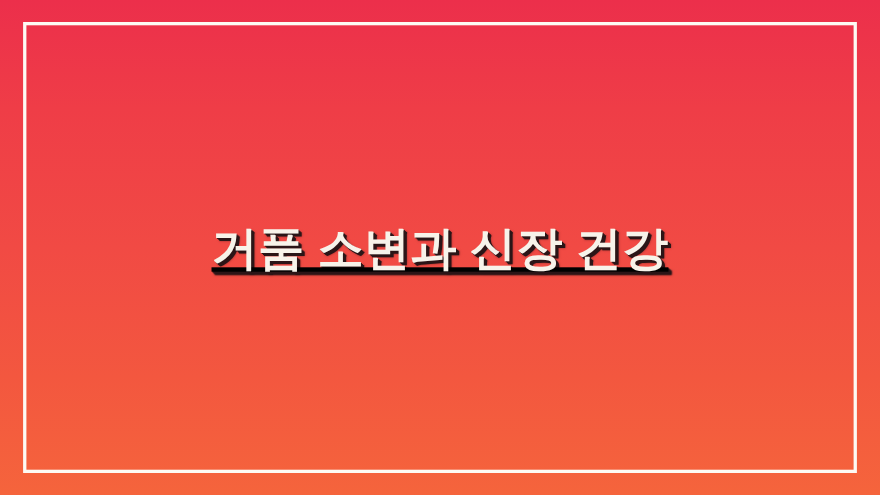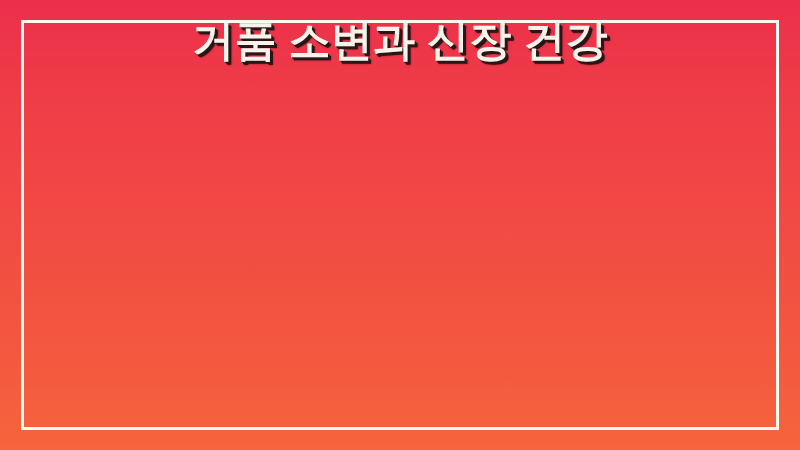--- a/index.html
+++ b/index.html
@@ -38,23 +38,24 @@
 
   #title-block {
     position: absolute;
     left: 0;
     right: 0;
     top: 0;
     bottom: 0;
     display: flex;
     flex-direction: column;
     align-items: center;
-    justify-content: flex-start;
+    justify-content: center;
     padding: 0 95px;
     box-sizing: border-box;
+    text-decoration: underline;
   }
 
   .title-line {
     display: block;
     width: 100%;
     text-align: center;
     font-family: "Liberation Sans", "DejaVu Sans", sans-serif;
     font-weight: 700;
     font-size: 42px;
     line-height: 81px;

